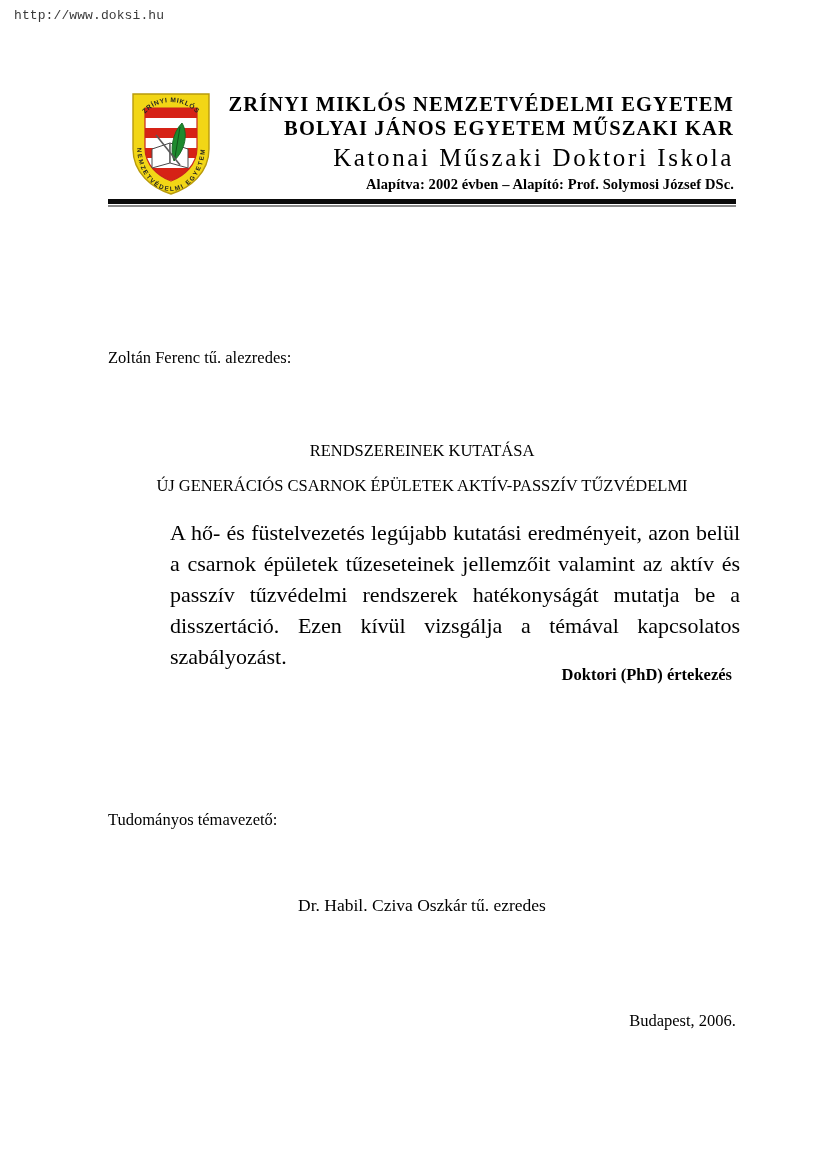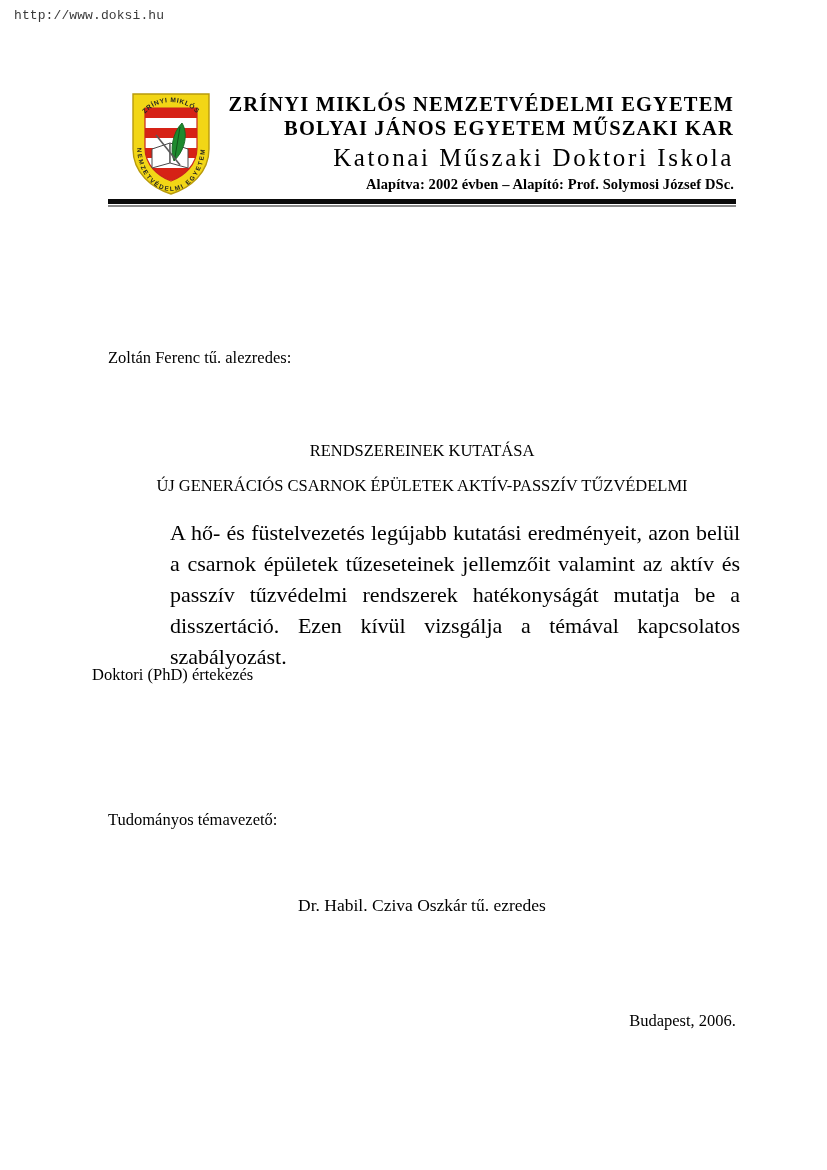--- a/index.html
+++ b/index.html
@@ -132,26 +132,27 @@
     width: 570px;
     text-align: justify;
     text-justify: inter-word;
     font-size: 22px;
     line-height: 31px;
     hyphens: none;
   }
 
   .thesis-type {
     position: absolute;
-    left: 92px;
+    left: 104px;
     top: 664px;
     width: 628px;
-    text-align: left;
-    font-size: 16.5px;
-    line-height: 22px;
+    text-align: right;
+    font-size: 16.5px;
+    line-height: 22px;
+    font-weight: bold;
   }
 
   .supervisor-label {
     position: absolute;
     left: 108px;
     top: 809px;
     width: 628px;
     text-align: left;
     font-size: 16.5px;
     line-height: 22px;

